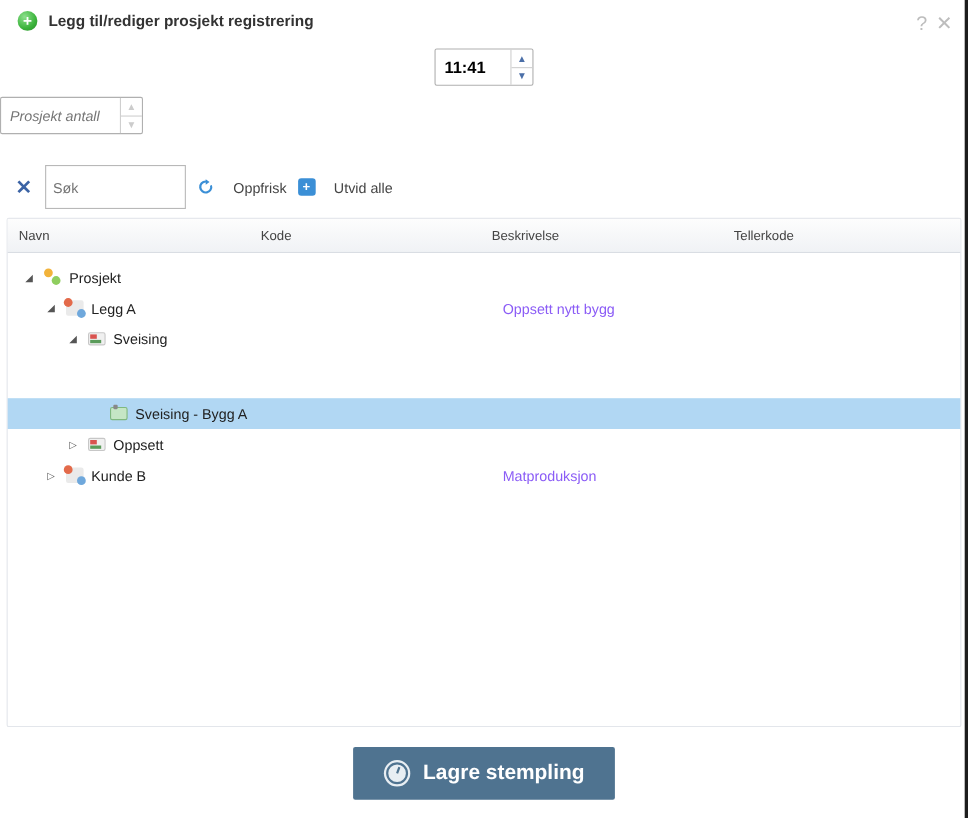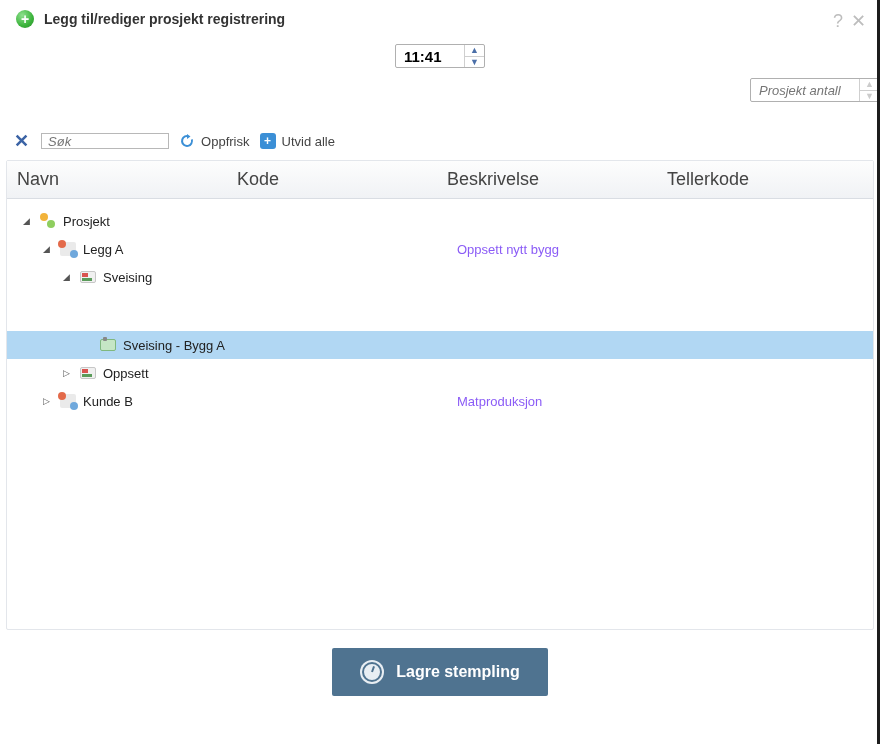--- a/index.html
+++ b/index.html
@@ -33,21 +33,21 @@
     }
     .help-icon, .close-icon {
       font-size: 18px; cursor: pointer;
     }
     .time-row {
       display: flex; justify-content: center; padding: 6px 0 10px;
     }
     .spinner-box {
       display: flex; align-items: stretch;
       border: 1px solid #b0b0b0; border-radius: 2px;
-      height: 24px; background: #fff;
+      height: 34px; background: #fff;
     }
     .spinner-box.disabled { color: #aaa; }
     .spinner-box input {
       border: none; outline: none; padding: 0 8px;
       font-size: 15px; font-weight: bold; width: 68px;
       background: transparent;
     }
     .spinner-box.disabled input { color: #aaa; font-weight: normal; font-style: italic; width: 108px; font-size: 13px; }
     .spinner-arrows {
       display: flex; flex-direction: column;
@@ -55,37 +55,37 @@
       width: 20px;
     }
     .spinner-arrows .arrow {
       flex: 1; display: flex; align-items: center; justify-content: center;
       font-size: 9px; color: #4b6fa8; cursor: pointer;
       user-select: none;
     }
     .spinner-box.disabled .spinner-arrows .arrow { color: #ccc; cursor: default; }
     .spinner-arrows .arrow + .arrow { border-top: 1px solid #cfcfcf; }
 
-    .amount-row { display: flex; justify-content: flex-end; padding-bottom: 22px; }
+    .amount-row { display: flex; justify-content: flex-start; padding-bottom: 22px; }
 
     .toolbar {
       display: flex; align-items: center; gap: 10px;
       padding: 6px 12px 8px;
     }
     .clear-x {
       color: #3b63a5; font-size: 18px; font-weight: bold; cursor: pointer;
       padding: 0 2px;
     }
     .search-input {
-      border: 1px solid #b8b8b8; height: 16px; width: 128px;
-      padding: 0 6px; font-size: 13px; font-style: italic; color: #888;
+      border: 1px solid #b8b8b8; height: 40px; width: 128px;
+      padding: 0 6px; font-size: 13px; color: #888;
       outline: none;
     }
     .tool-btn {
-      display: inline-flex; align-items: center; gap: 6px;
+      display: inline-flex; align-items: center; gap: 17px;
       cursor: pointer; color: #444; font-size: 13px;
     }
     .refresh-icon {
       width: 16px; height: 16px;
       display: inline-block; position: relative;
       color: #3b8fd6;
     }
     .refresh-icon svg { display:block; }
     .expand-icon {
       width: 16px; height: 16px; border-radius: 3px;
@@ -94,21 +94,21 @@
       font-size: 12px; font-weight: bold;
     }
 
     .grid {
       border: 1px solid #e3e6eb; border-radius: 2px;
       margin: 0 6px;
     }
     .grid-header {
       display: flex; background: linear-gradient(#fdfdfd,#f0f2f5);
       border-bottom: 1px solid #d9dde3;
-      font-size: 18px; color: #444;
+      font-size: 12px; color: #444;
     }
     .grid-header .col { padding: 8px 10px; }
     .col-navn { width: 220px; }
     .col-kode { width: 210px; }
     .col-besk { width: 220px; }
     .col-teller { flex: 1; }
 
     .tree {
       padding: 8px 0; min-height: 430px;
     }
@@ -154,21 +154,21 @@
     .tree-desc { position:absolute; left: 450px; color:#8b5cf6; }
     .tree-row { position: relative; }
 
     .footer {
       display:flex; justify-content:center; padding: 18px 0 26px;
     }
     .save-btn {
       display: inline-flex; align-items: center; gap: 12px;
       background: #4f7390; color: #fff; font-weight: bold;
       padding: 12px 28px; border-radius: 2px; cursor: pointer;
-      font-size: 16px;
+      font-size: 19px;
     }
     .clock-icon {
       width: 24px; height: 24px; border-radius: 50%;
       background: #e8eef3; display:inline-flex; align-items:center; justify-content:center;
       position: relative;
     }
     .clock-icon::before {
       content:""; width:16px; height:16px; border:2px solid #4f7390; border-radius:50%;
     }
     .clock-icon::after {

